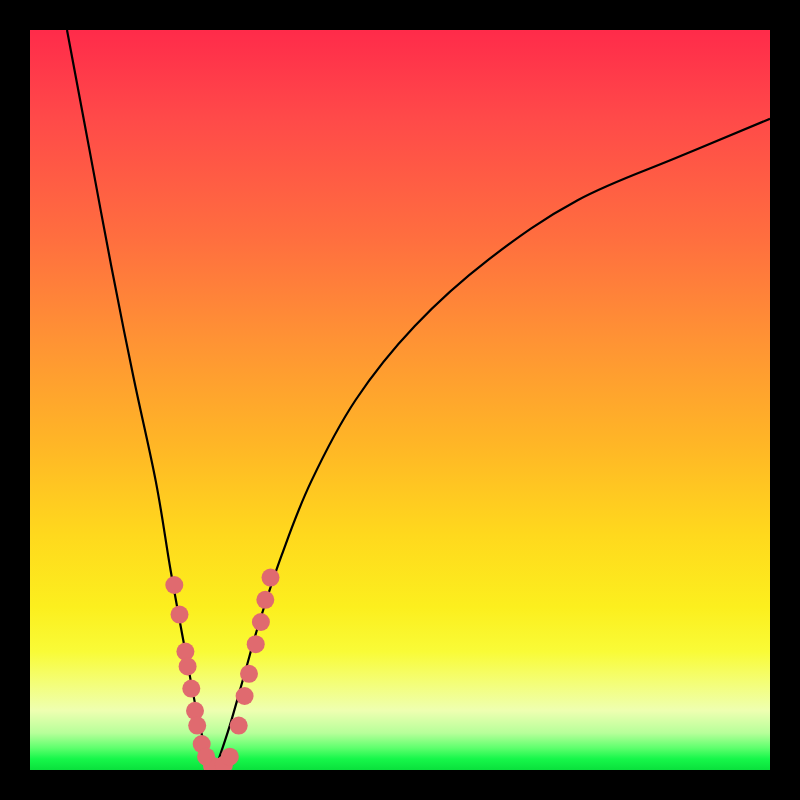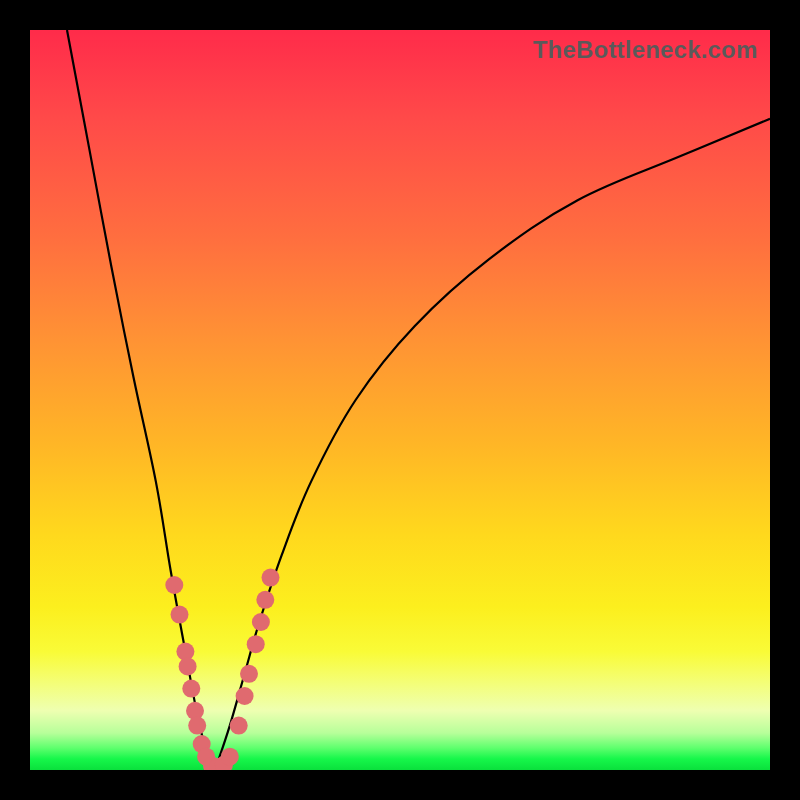--- a/index.html
+++ b/index.html
@@ -67,21 +67,20 @@
   .dot {
     fill: #e06a6f;
     stroke: none;
   }
 </style>
 </head>
 <body>
 
 <div class="frame">
   <div class="plot-area">
-    <div class="watermark">TheBottleneck.com</div>
 
     <svg class="curves" viewBox="0 0 740 740" preserveAspectRatio="none">
       <g>
         <path class="curve" d="M 37.0 0.0 C 41.0 21.3, 51.2 75.8, 59.2 118.4 C 67.2 161.0, 73.4 195.5, 81.4 236.8 C 89.4 278.1, 95.6 309.2, 103.6 347.8 C 111.6 386.4, 119.1 416.8, 125.8 451.4 C 132.5 486.0, 135.3 509.6, 140.6 540.2 C 145.9 570.8, 150.7 596.3, 155.4 621.6 C 160.1 646.9, 162.9 663.5, 166.5 680.8 C 170.1 698.1, 172.0 707.1, 175.4 717.8 C 178.7 728.5, 183.3 736.0, 185.0 740.0"></path>
         <path class="curve" d="M 185.0 740.0 C 187.7 732.0, 194.5 712.9, 199.8 695.6 C 205.1 678.3, 209.3 662.4, 214.6 643.8 C 219.9 625.2, 222.7 613.3, 229.4 592.0 C 236.1 570.7, 242.3 550.7, 251.6 525.4 C 260.9 500.1, 267.9 479.4, 281.2 451.4 C 294.5 423.4, 307.0 398.0, 325.6 370.0 C 344.2 342.0, 360.8 321.3, 384.8 296.0 C 408.8 270.7, 429.5 252.0, 458.8 229.4 C 488.1 206.8, 513.0 188.8, 547.6 170.2 C 582.2 151.6, 616.6 140.5, 651.2 125.8 C 685.8 111.1, 724.0 95.5, 740.0 88.8"></path>
       </g>
       <g id="dots-group">
           <circle class="dot" cx="144.3" cy="555.0" r="9"></circle>
           <circle class="dot" cx="149.5" cy="584.6" r="9"></circle>
           <circle class="dot" cx="155.4" cy="621.6" r="9"></circle>

